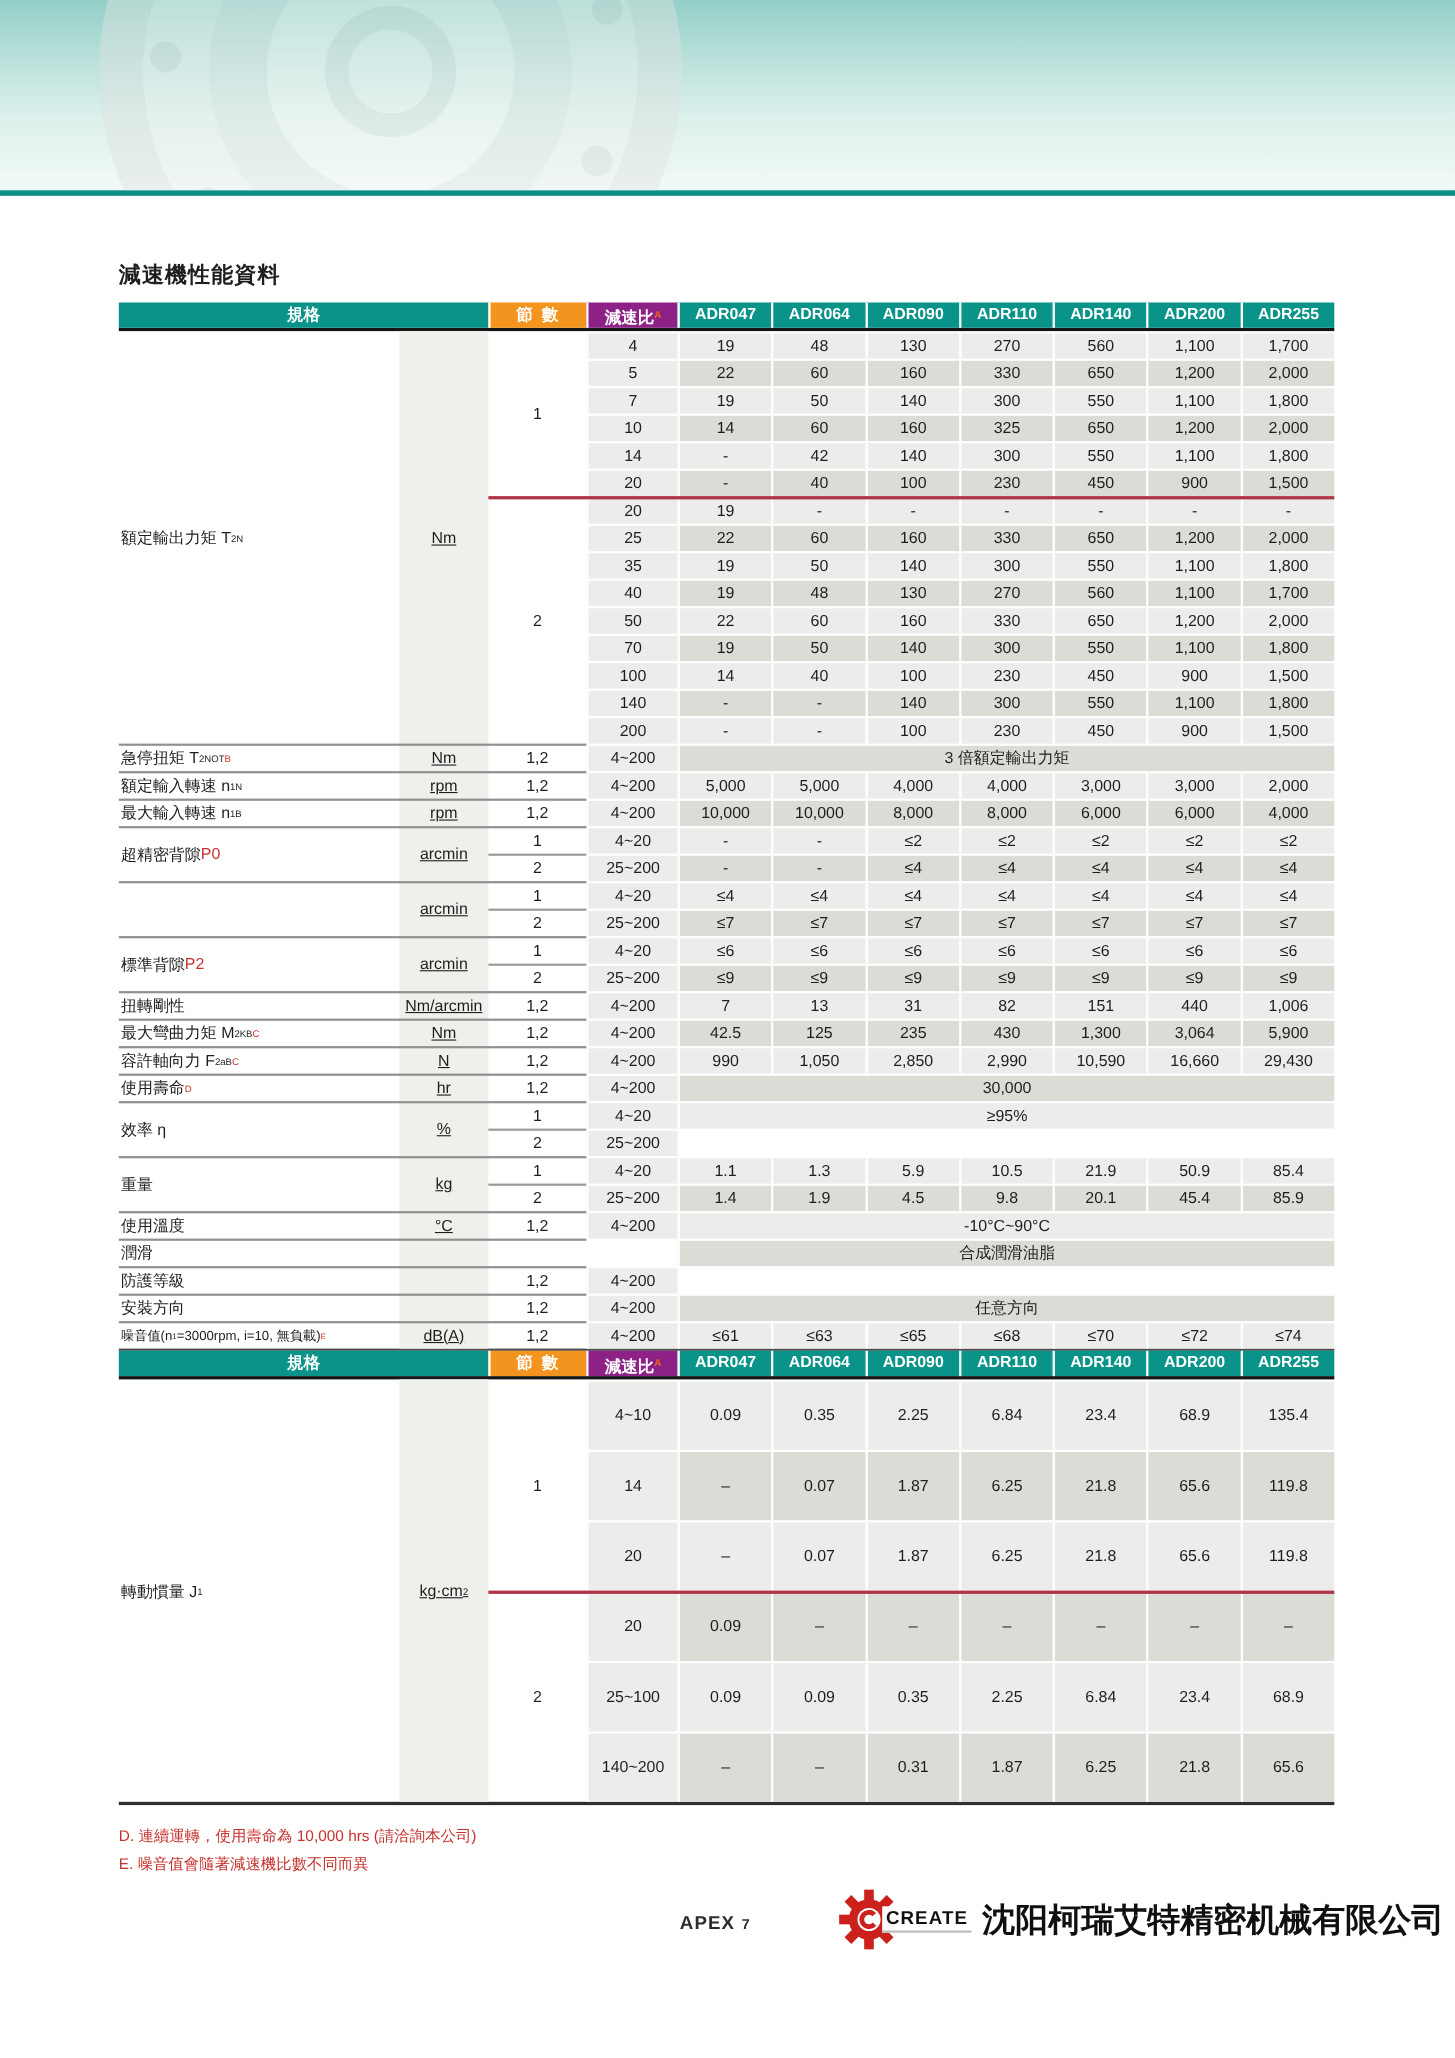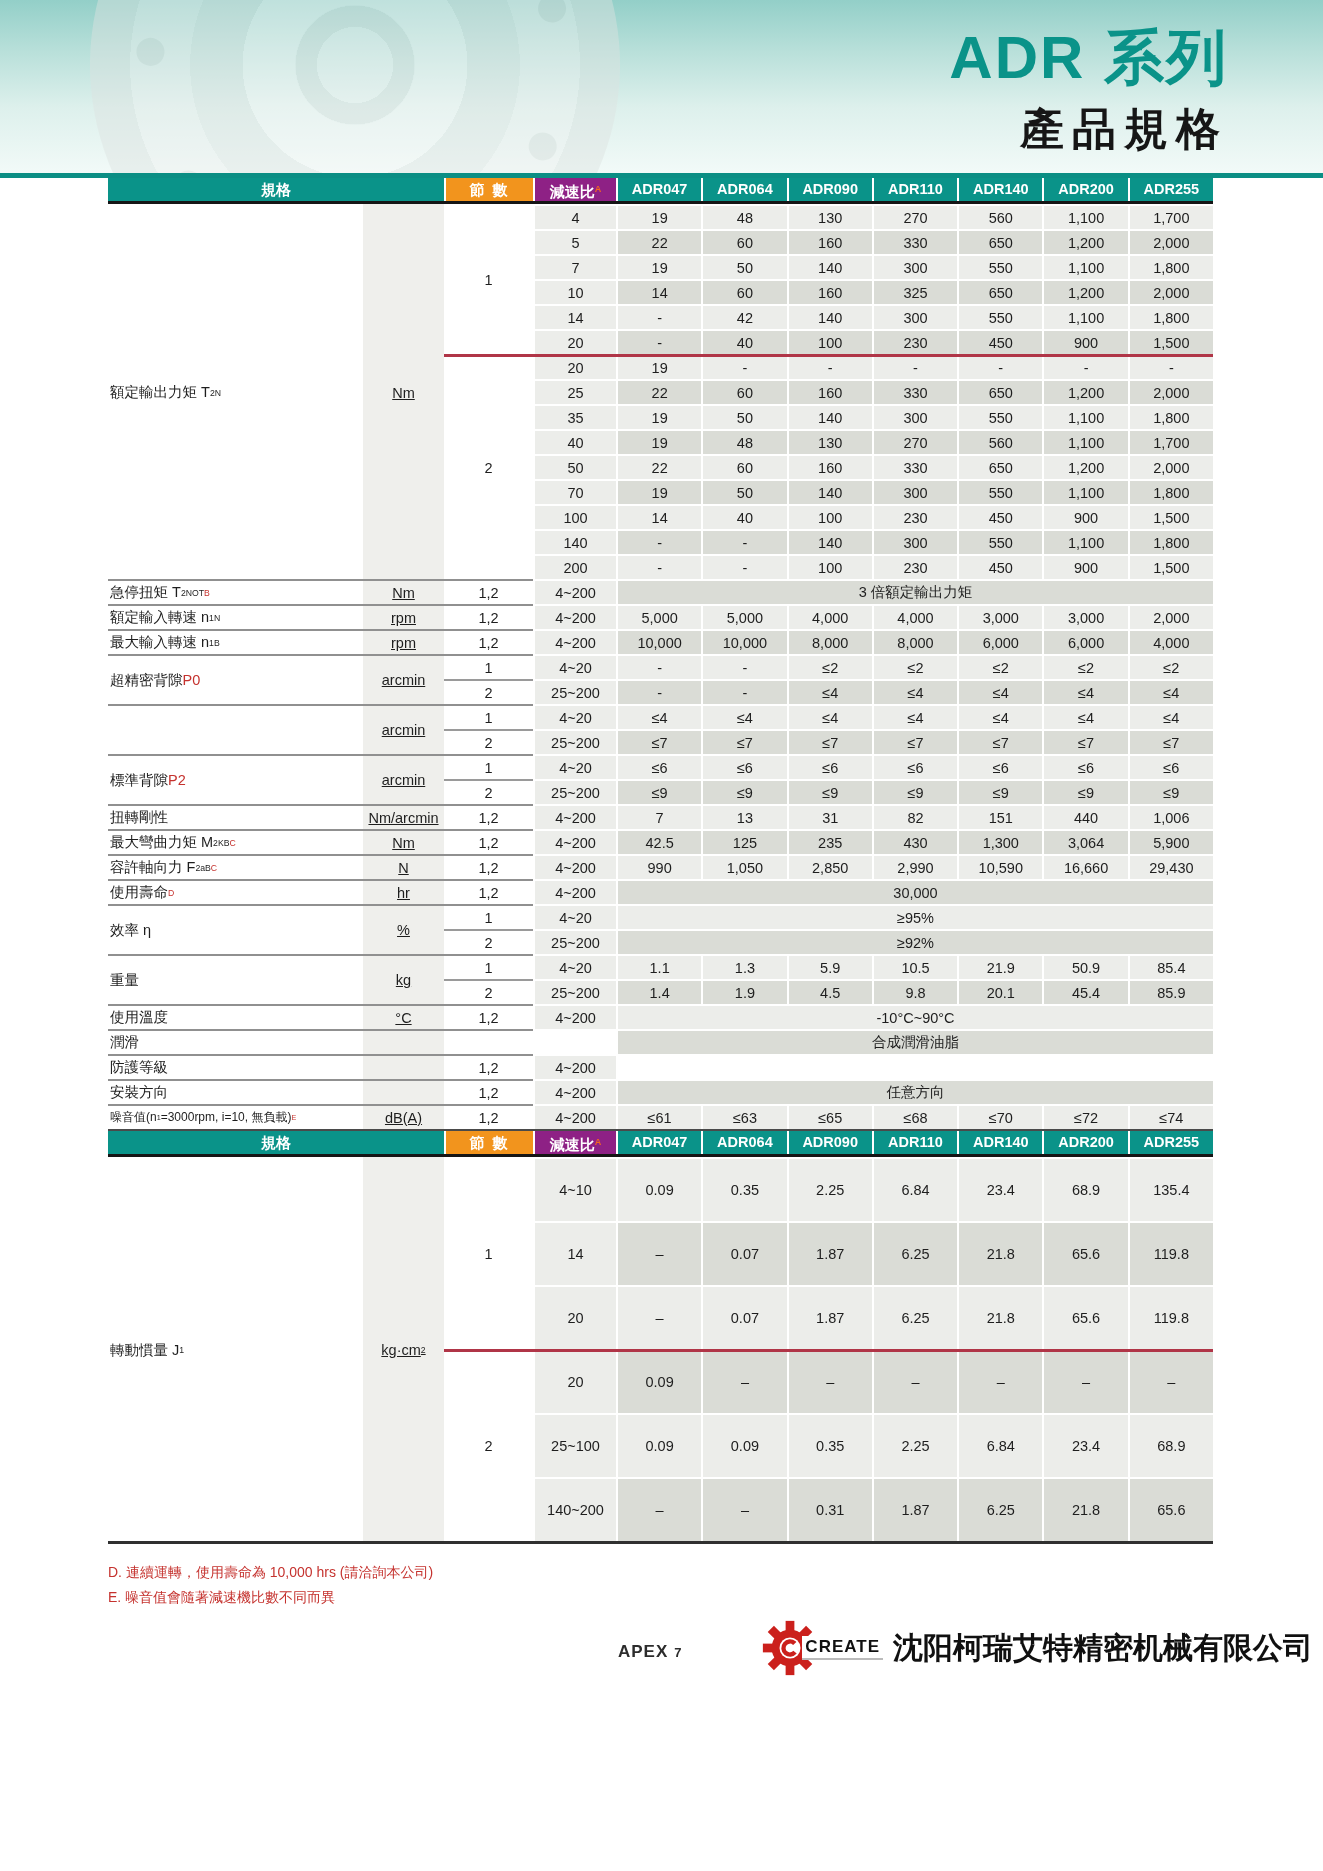--- a/index.html
+++ b/index.html
@@ -73,28 +73,25 @@
 </style>
 </head>
 <body>
 
 <div class="banner">
   <div class="photo">
     <div class="ring1"></div>
     <div class="bolts"></div>
     <div class="hub"></div>
   </div>
-  <div class="titles">
-    <div class="series">ADR 系列</div>
-    <div class="subtitle">產品規格</div>
-  </div>
 </div>
 
 <div class="content">
 
+  <h2 class="sec-title first">減速機性能資料</h2>
   <div class="dtable" id="perf-table" style="--rh:23px">
       <div class="thead">
         <div class="th h-spec">規格</div>
         <div class="th h-stage">節 數</div>
         <div class="th h-ratio">減速比<sup class="red">A</sup></div>
         <div class="th h-model">ADR047</div>
         <div class="th h-model">ADR064</div>
         <div class="th h-model">ADR090</div>
         <div class="th h-model">ADR110</div>
         <div class="th h-model">ADR140</div>
@@ -388,21 +385,20 @@
       </div>
       <div class="spec" style="grid-template-rows:repeat(2,var(--rh))">
         <div class="c-label" style="grid-row:1/-1">效率 η</div>
         <div class="c-unit" style="grid-row:1/-1">%</div>
         <div class="c-stage" style="grid-row:1/2">1</div>
         <div class="c-ratio" style="grid-row:1">4~20</div>
         <div class="c-span lt" style="grid-row:1">≥95%</div>
         <div class="sep-stage" style="top:23px"></div>
         <div class="c-stage" style="grid-row:2/3">2</div>
         <div class="c-ratio" style="grid-row:2">25~200</div>
-        <div class="c-span dk" style="grid-row:2">≥92%</div>
         <div class="sep-left"></div>
       </div>
       <div class="spec" style="grid-template-rows:repeat(2,var(--rh))">
         <div class="c-label" style="grid-row:1/-1">重量</div>
         <div class="c-unit" style="grid-row:1/-1">kg</div>
         <div class="c-stage" style="grid-row:1/2">1</div>
         <div class="c-ratio" style="grid-row:1">4~20</div>
         <div class="c-val lt" style="grid-row:1;grid-column:5">1.1</div>
         <div class="c-val lt" style="grid-row:1;grid-column:6">1.3</div>
         <div class="c-val lt" style="grid-row:1;grid-column:7">5.9</div>

